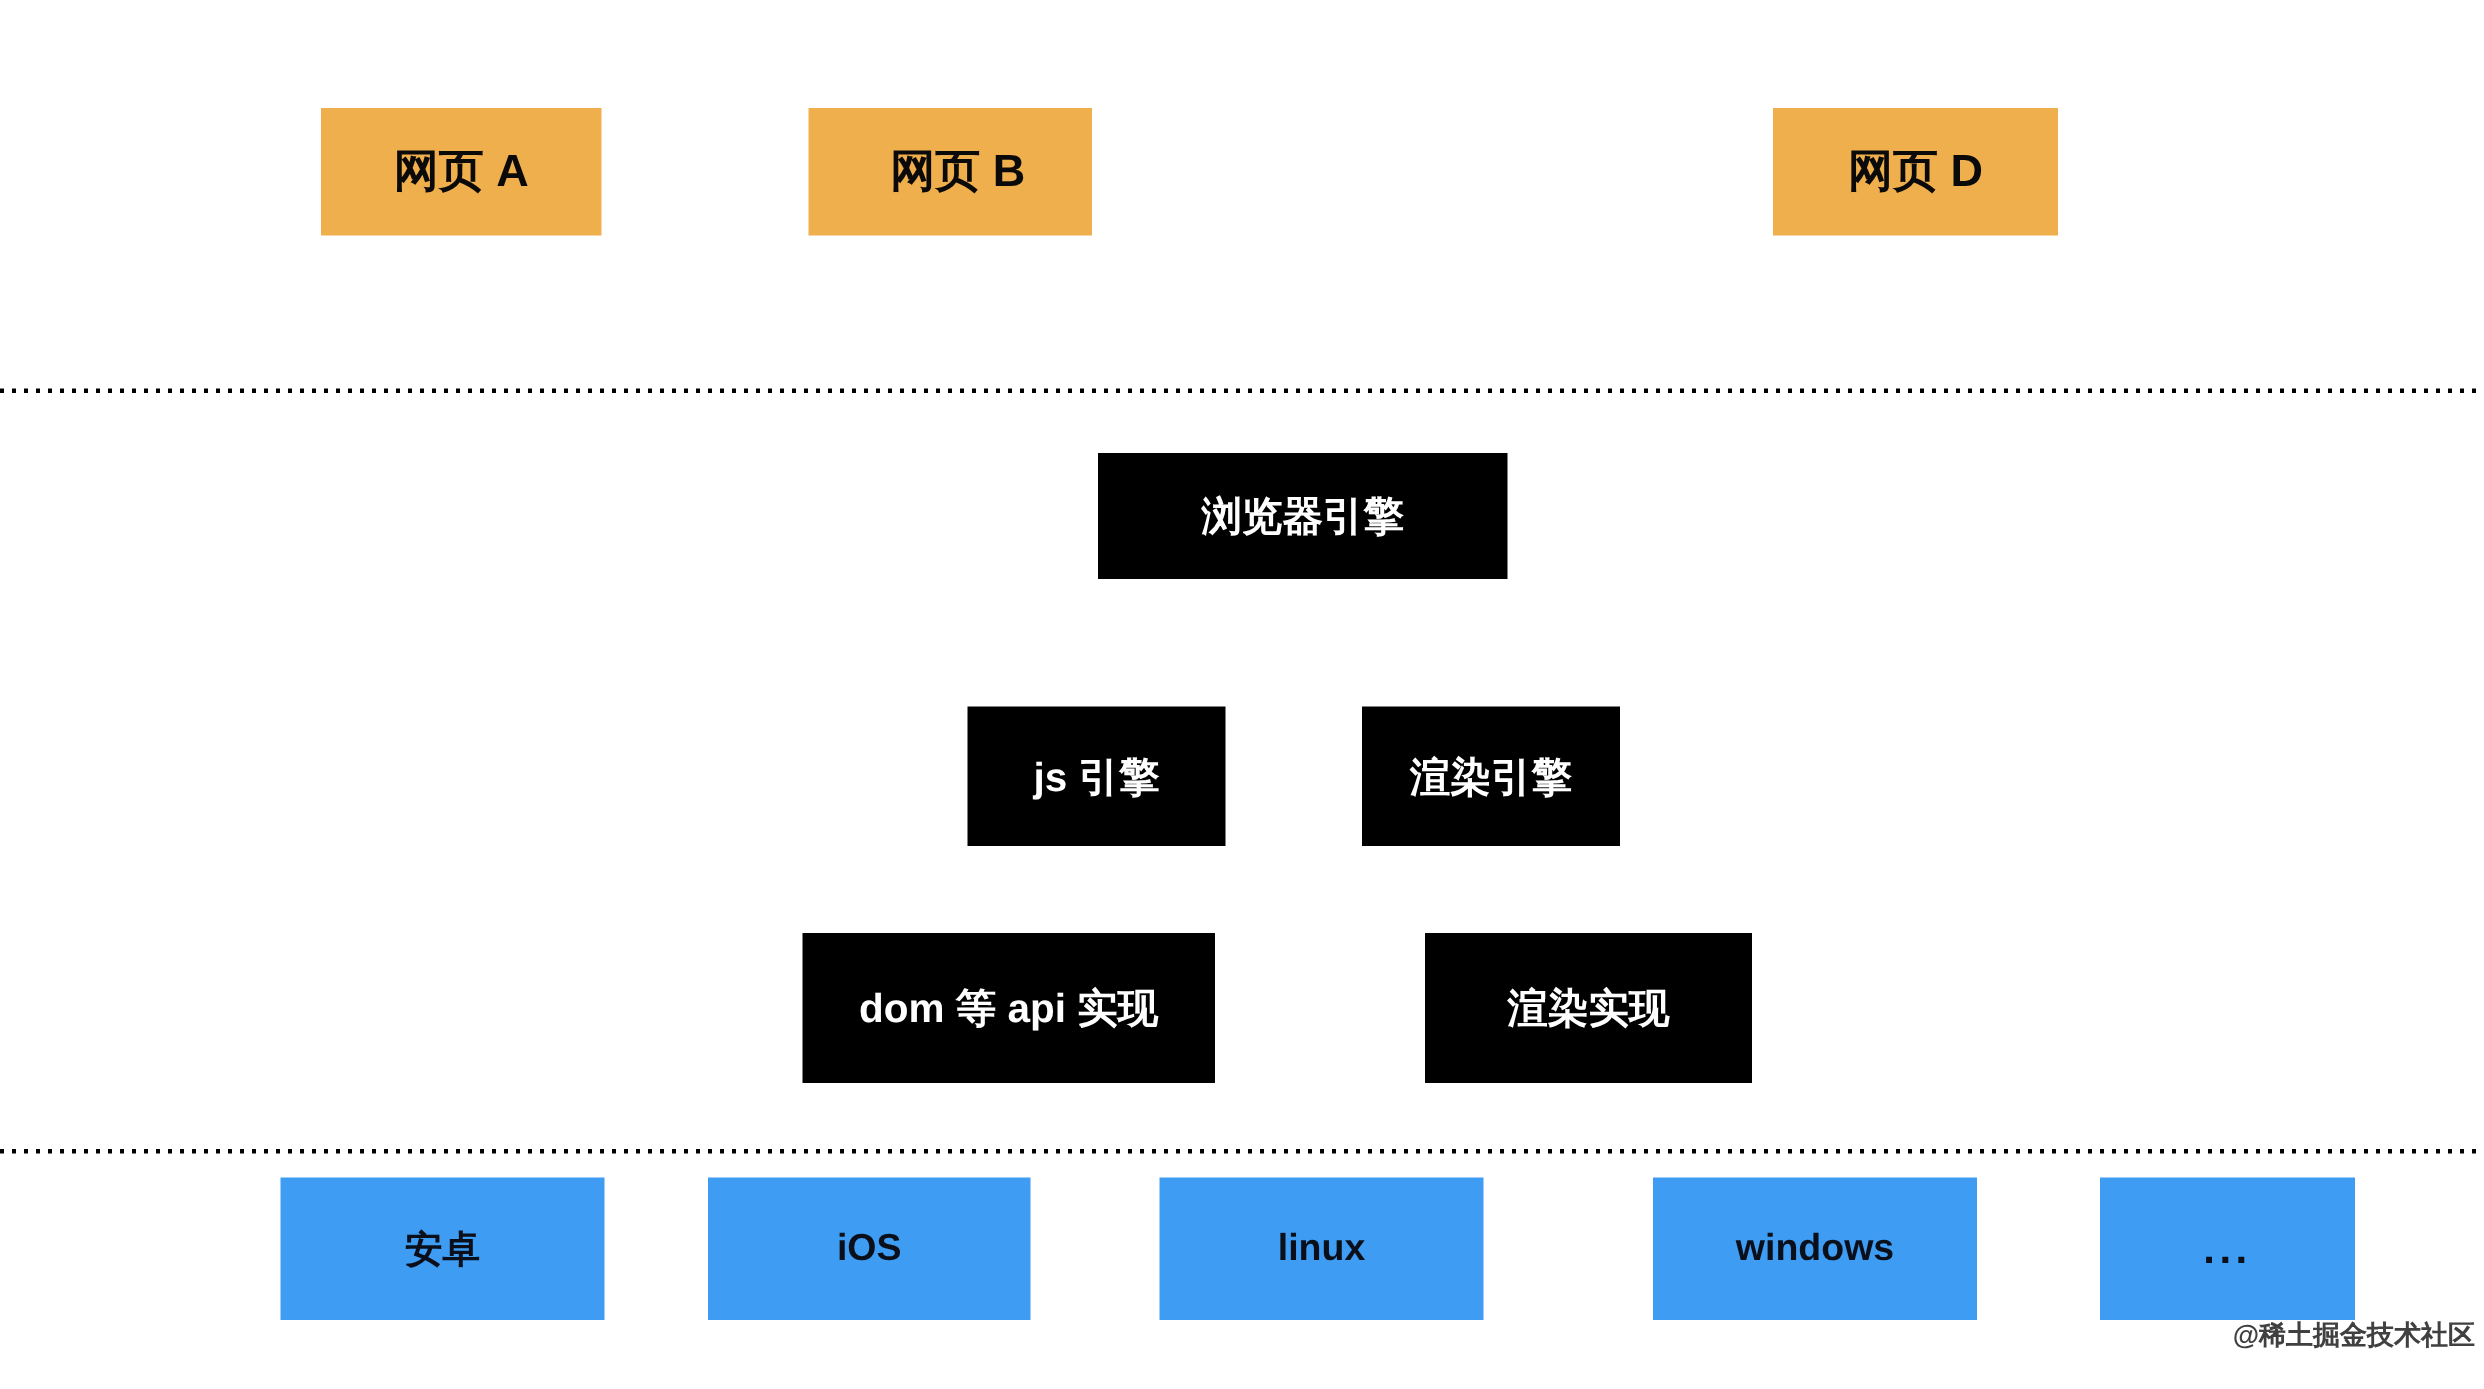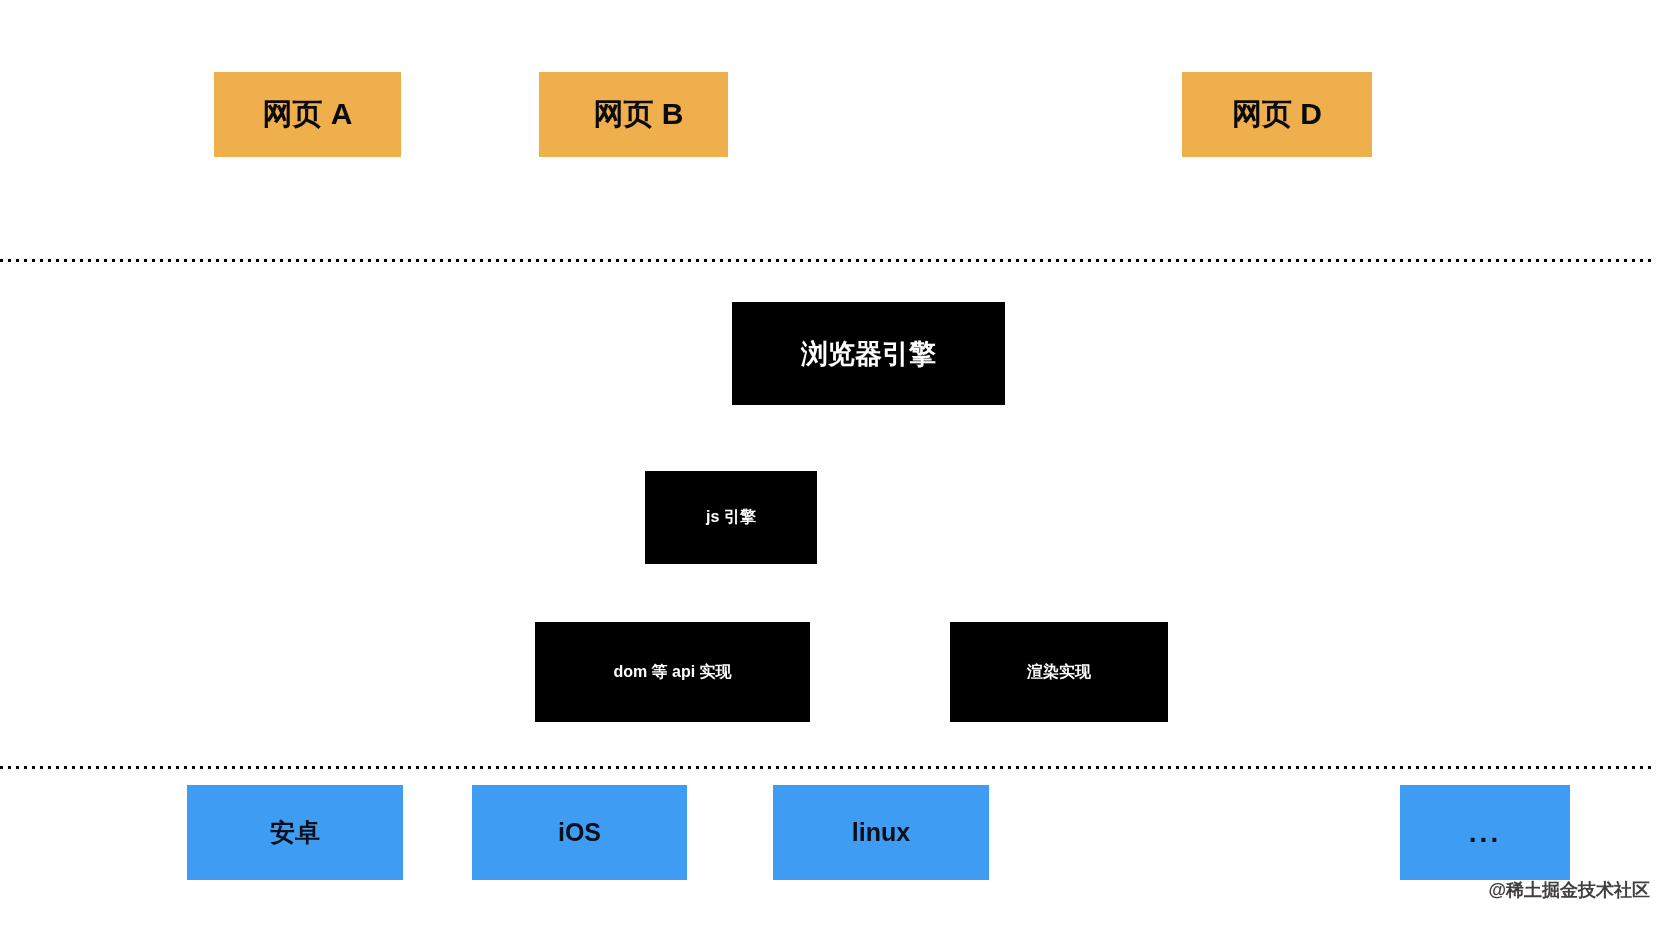--- a/index.html
+++ b/index.html
@@ -25,21 +25,21 @@
     box-sizing: border-box;
   }
   .webpage-box {
     background: #F0AF4D;
     color: #0a0a0a;
     font-size: 30px;
   }
   .engine-box {
     background: #000000;
     color: #ffffff;
-    font-size: 16px;
+    font-size: 27px;
   }
   .engine-box.main {
     font-size: 27px;
   }
   .platform-box {
     background: #3E9CF3;
     color: #0a0f1a;
     font-size: 25px;
     margin-left: 20px;
   }
@@ -75,45 +75,51 @@
   </div>
   <div class="box webpage-box" style="left:539px; top:72px; width:189px; height:85px;padding-left:10px;">
     <span>网页 B</span>
   </div>
   <div class="box webpage-box" style="left:1182px; top:72px; width:190px; height:85px;">
     <span>网页 D</span>
   </div>
 
   <div class="separator" style="top:259px;"></div>
 
-  <div class="box engine-box main" style="left:732px; top:302px; width:273px; height:103px;">
+  <div class="box engine-box main" style="left:732px; top:302px; width:273px; height:84px;">
     <span>浏览器引擎</span>
   </div>
 
   <div class="box engine-box" style="left:645px; top:471px; width:172px; height:93px;">
     <span>js 引擎</span>
+  </div>
+  <div class="box engine-box" style="left:908px; top:471px; width:172px; height:93px;">
+    <span>渲染引擎</span>
   </div>
 
   <div class="box engine-box" style="left:535px; top:622px; width:275px; height:100px;">
     <span>dom 等 api 实现</span>
   </div>
   <div class="box engine-box" style="left:950px; top:622px; width:218px; height:100px;">
     <span>渲染实现</span>
   </div>
 
   <div class="separator" style="top:766px;"></div>
 
   <div class="box platform-box" style="left:167px; top:785px; width:216px; height:95px;">
     <span>安卓</span>
   </div>
   <div class="box platform-box" style="left:452px; top:785px; width:215px; height:95px;">
     <span>iOS</span>
   </div>
   <div class="box platform-box" style="left:753px; top:785px; width:216px; height:95px;">
     <span>linux</span>
   </div>
+  <div class="box platform-box" style="left:1082px; top:785px; width:216px; height:95px;">
+    <span>windows</span>
+  </div>
   <div class="box platform-box" style="left:1380px; top:785px; width:170px; height:95px;">
     <span class="ellipsis-label">...</span>
   </div>
 
   <div class="watermark">@稀土掘金技术社区</div>
 
 </div>
 
 </body></html>

